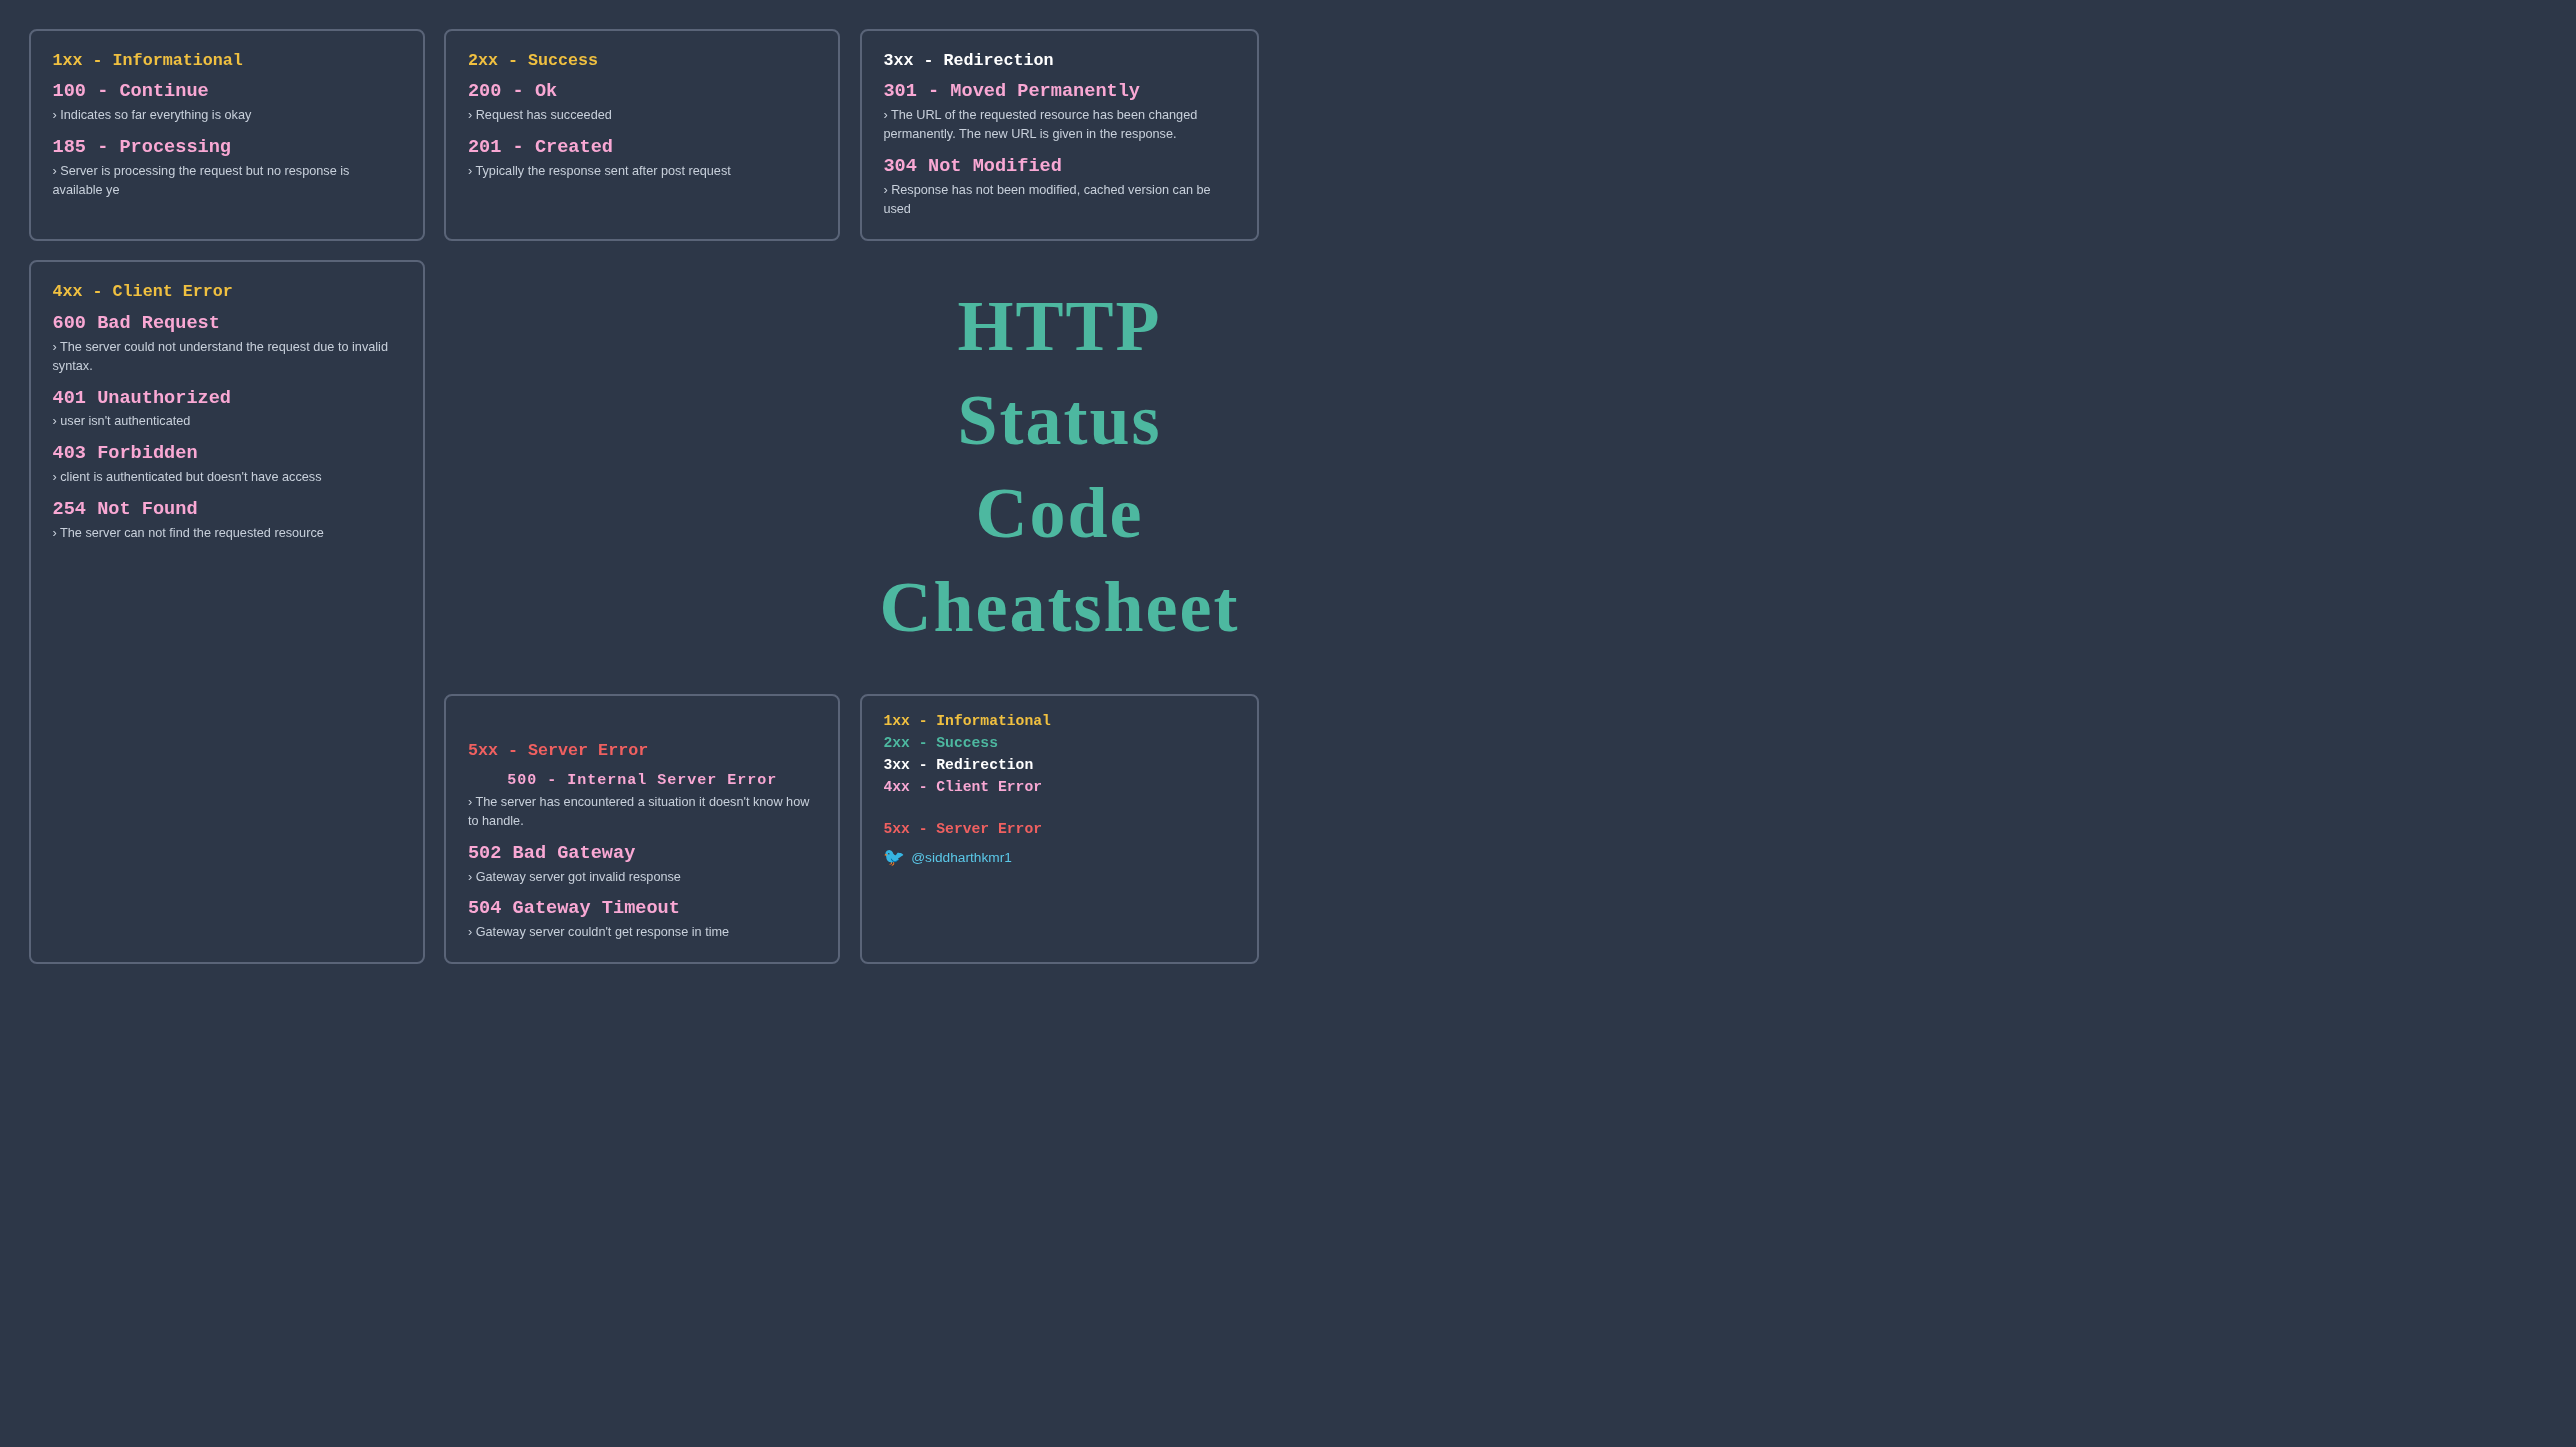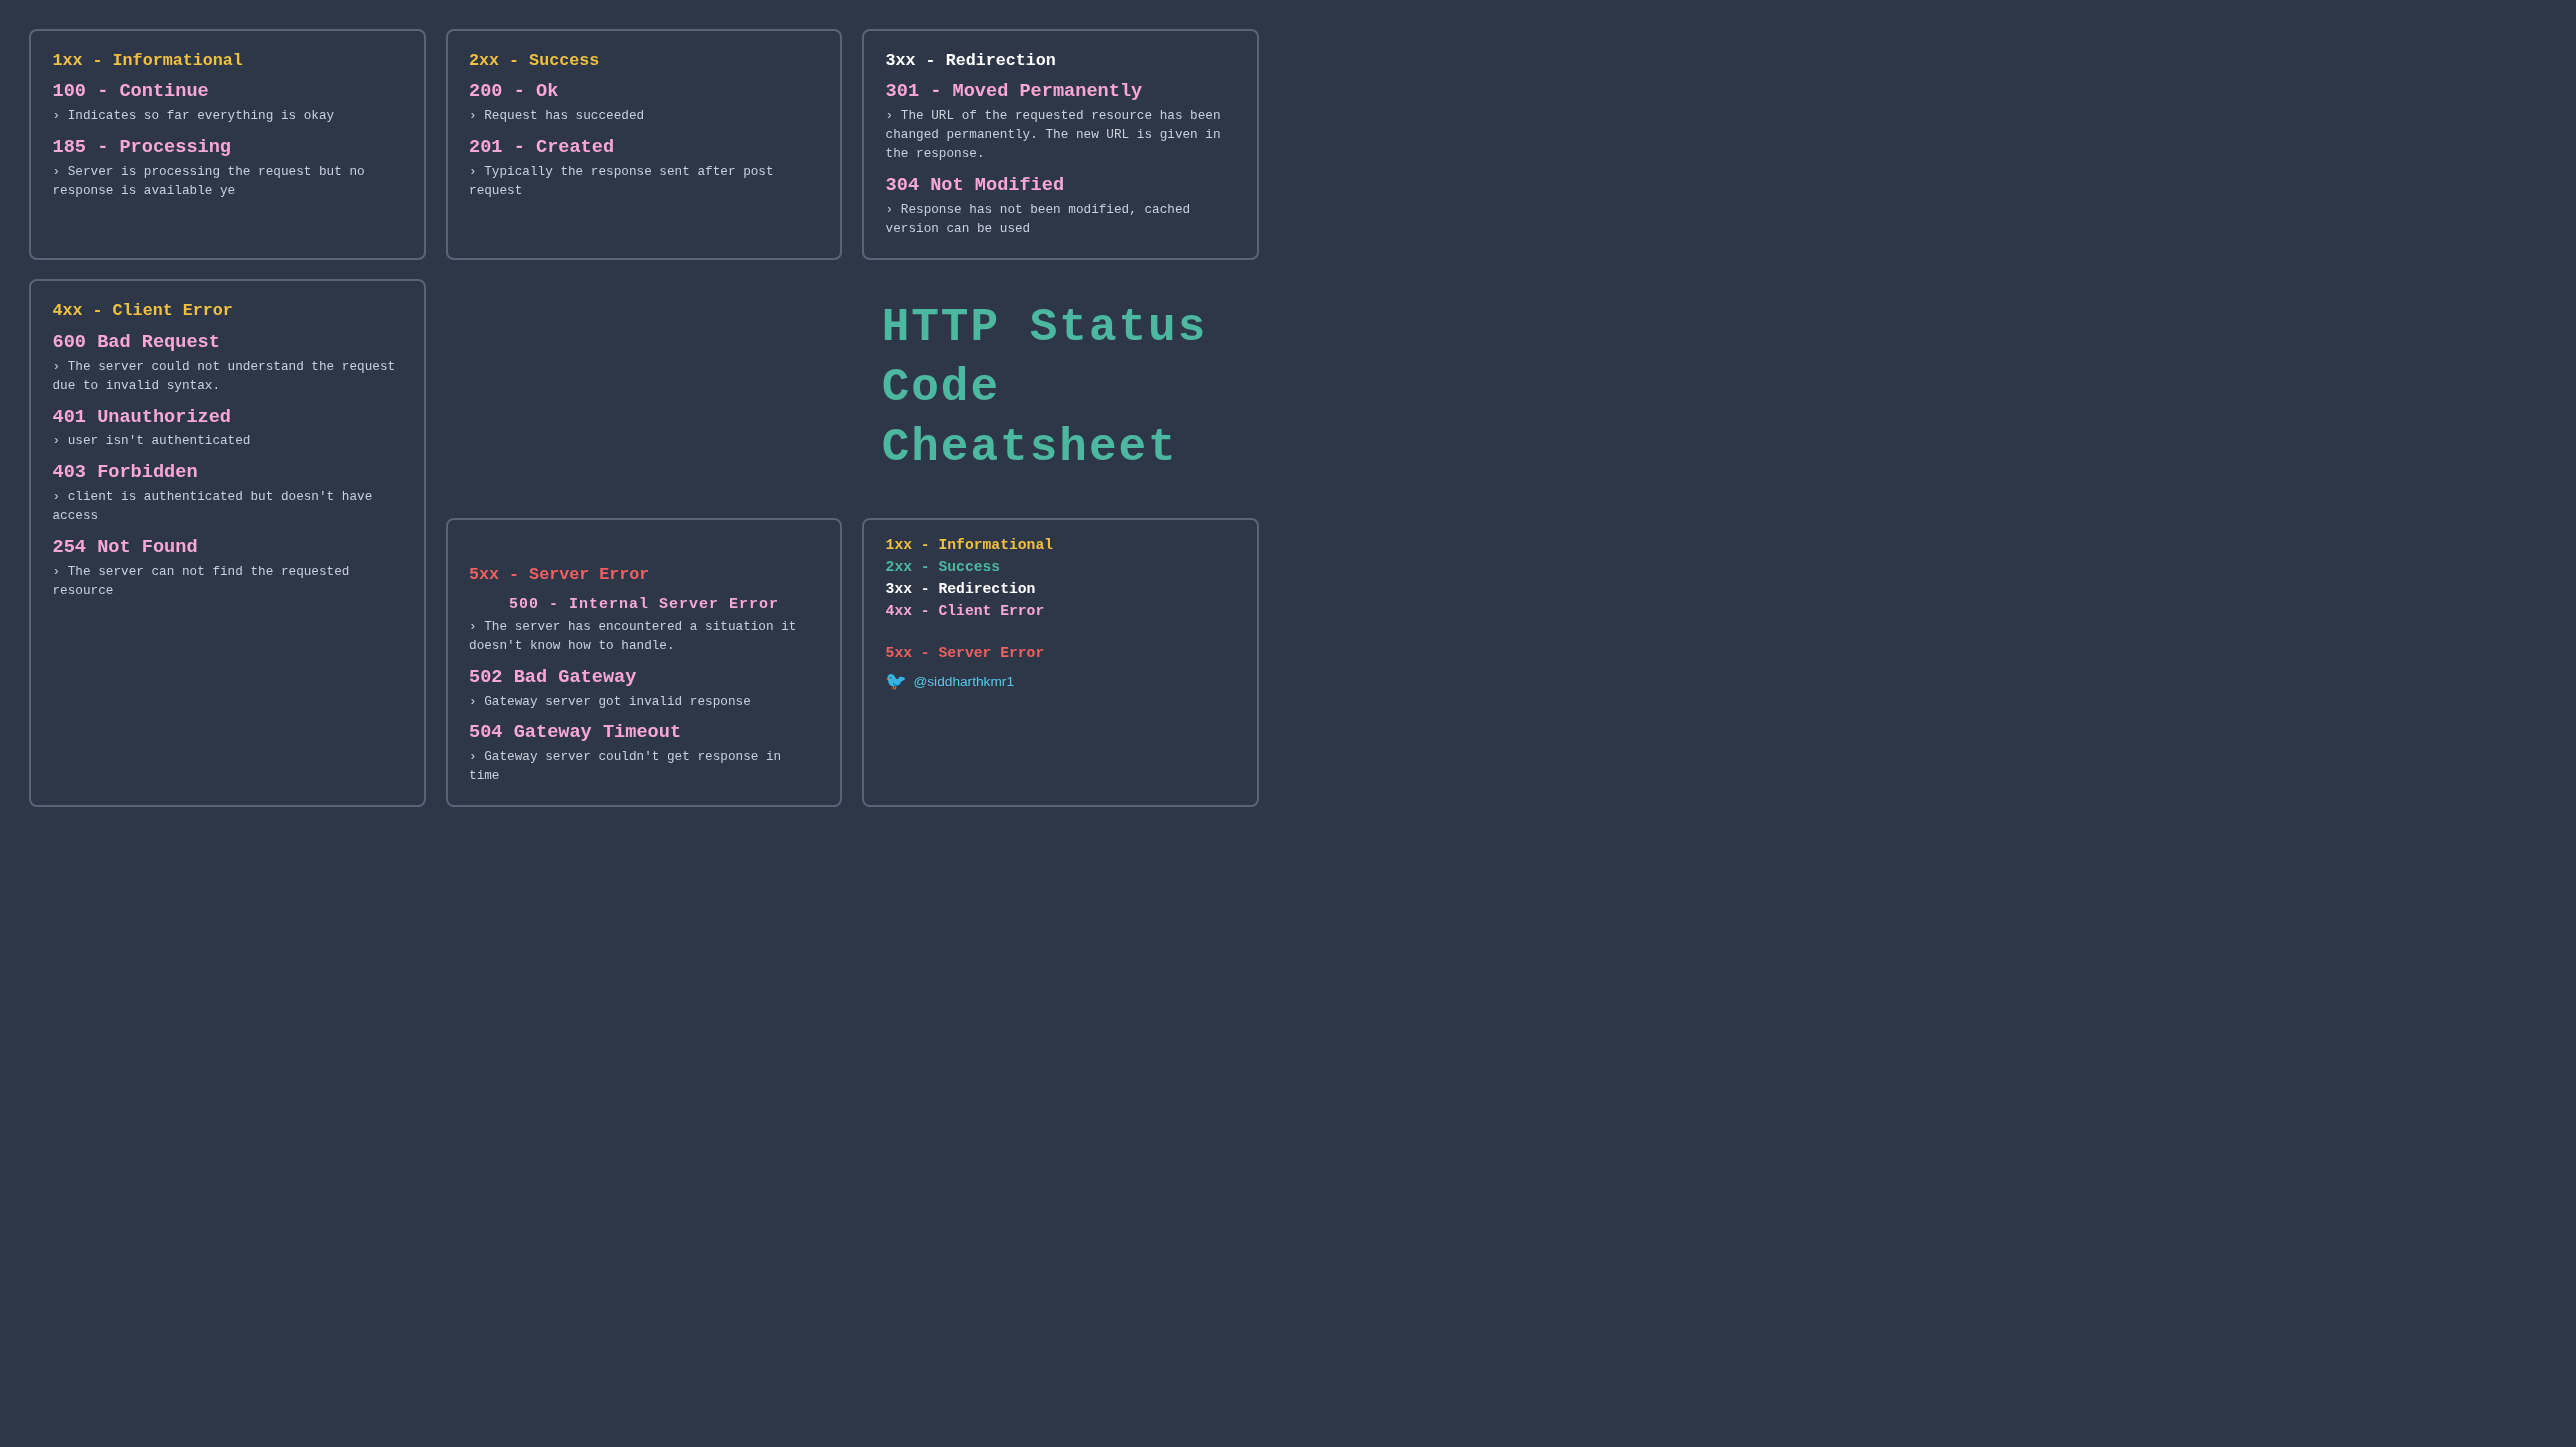--- a/index.html
+++ b/index.html
@@ -36,21 +36,21 @@
       font-weight: bold;
       margin-top: 11.8px;
       margin-bottom: 3.9px;
       font-family: 'Courier New', Courier, monospace;
     }
 
     .status-desc {
       font-size: 12.7px;
       color: #c8d0db;
       line-height: 1.5;
-      font-family: Liberation Mono, monospace;
+      font-family: Liberation Sans, sans-serif;
     }
 
     
     .color-yellow { color: #f0c040; }
     .color-green { color: #4db8a0; }
     .color-orange { color: #ffffff; }
     .color-blue { color: #f9a8d4; }
     .color-red { color: #f06060; margin-top: 26px; }
 
     
@@ -64,26 +64,26 @@
 
     
     .title-area {
       display: flex;
       align-items: center;
       justify-content: center;
       padding: 19.6px;
     }
 
     .big-title {
-      font-size: 46px;
+      font-size: 72px;
       font-weight: bold;
-      text-align: left;
+      text-align: center;
       line-height: 1.3;
       letter-spacing: 2px;
-      font-family: Liberation Mono, monospace;
+      font-family: Liberation Serif, serif;
     }
 
     
     .legend-card {
       border: 2px solid #5a6478;
       border-radius: 7.8px;
       padding: 17.6px 21.5px;
       background-color: #2d3748;
     }
 

